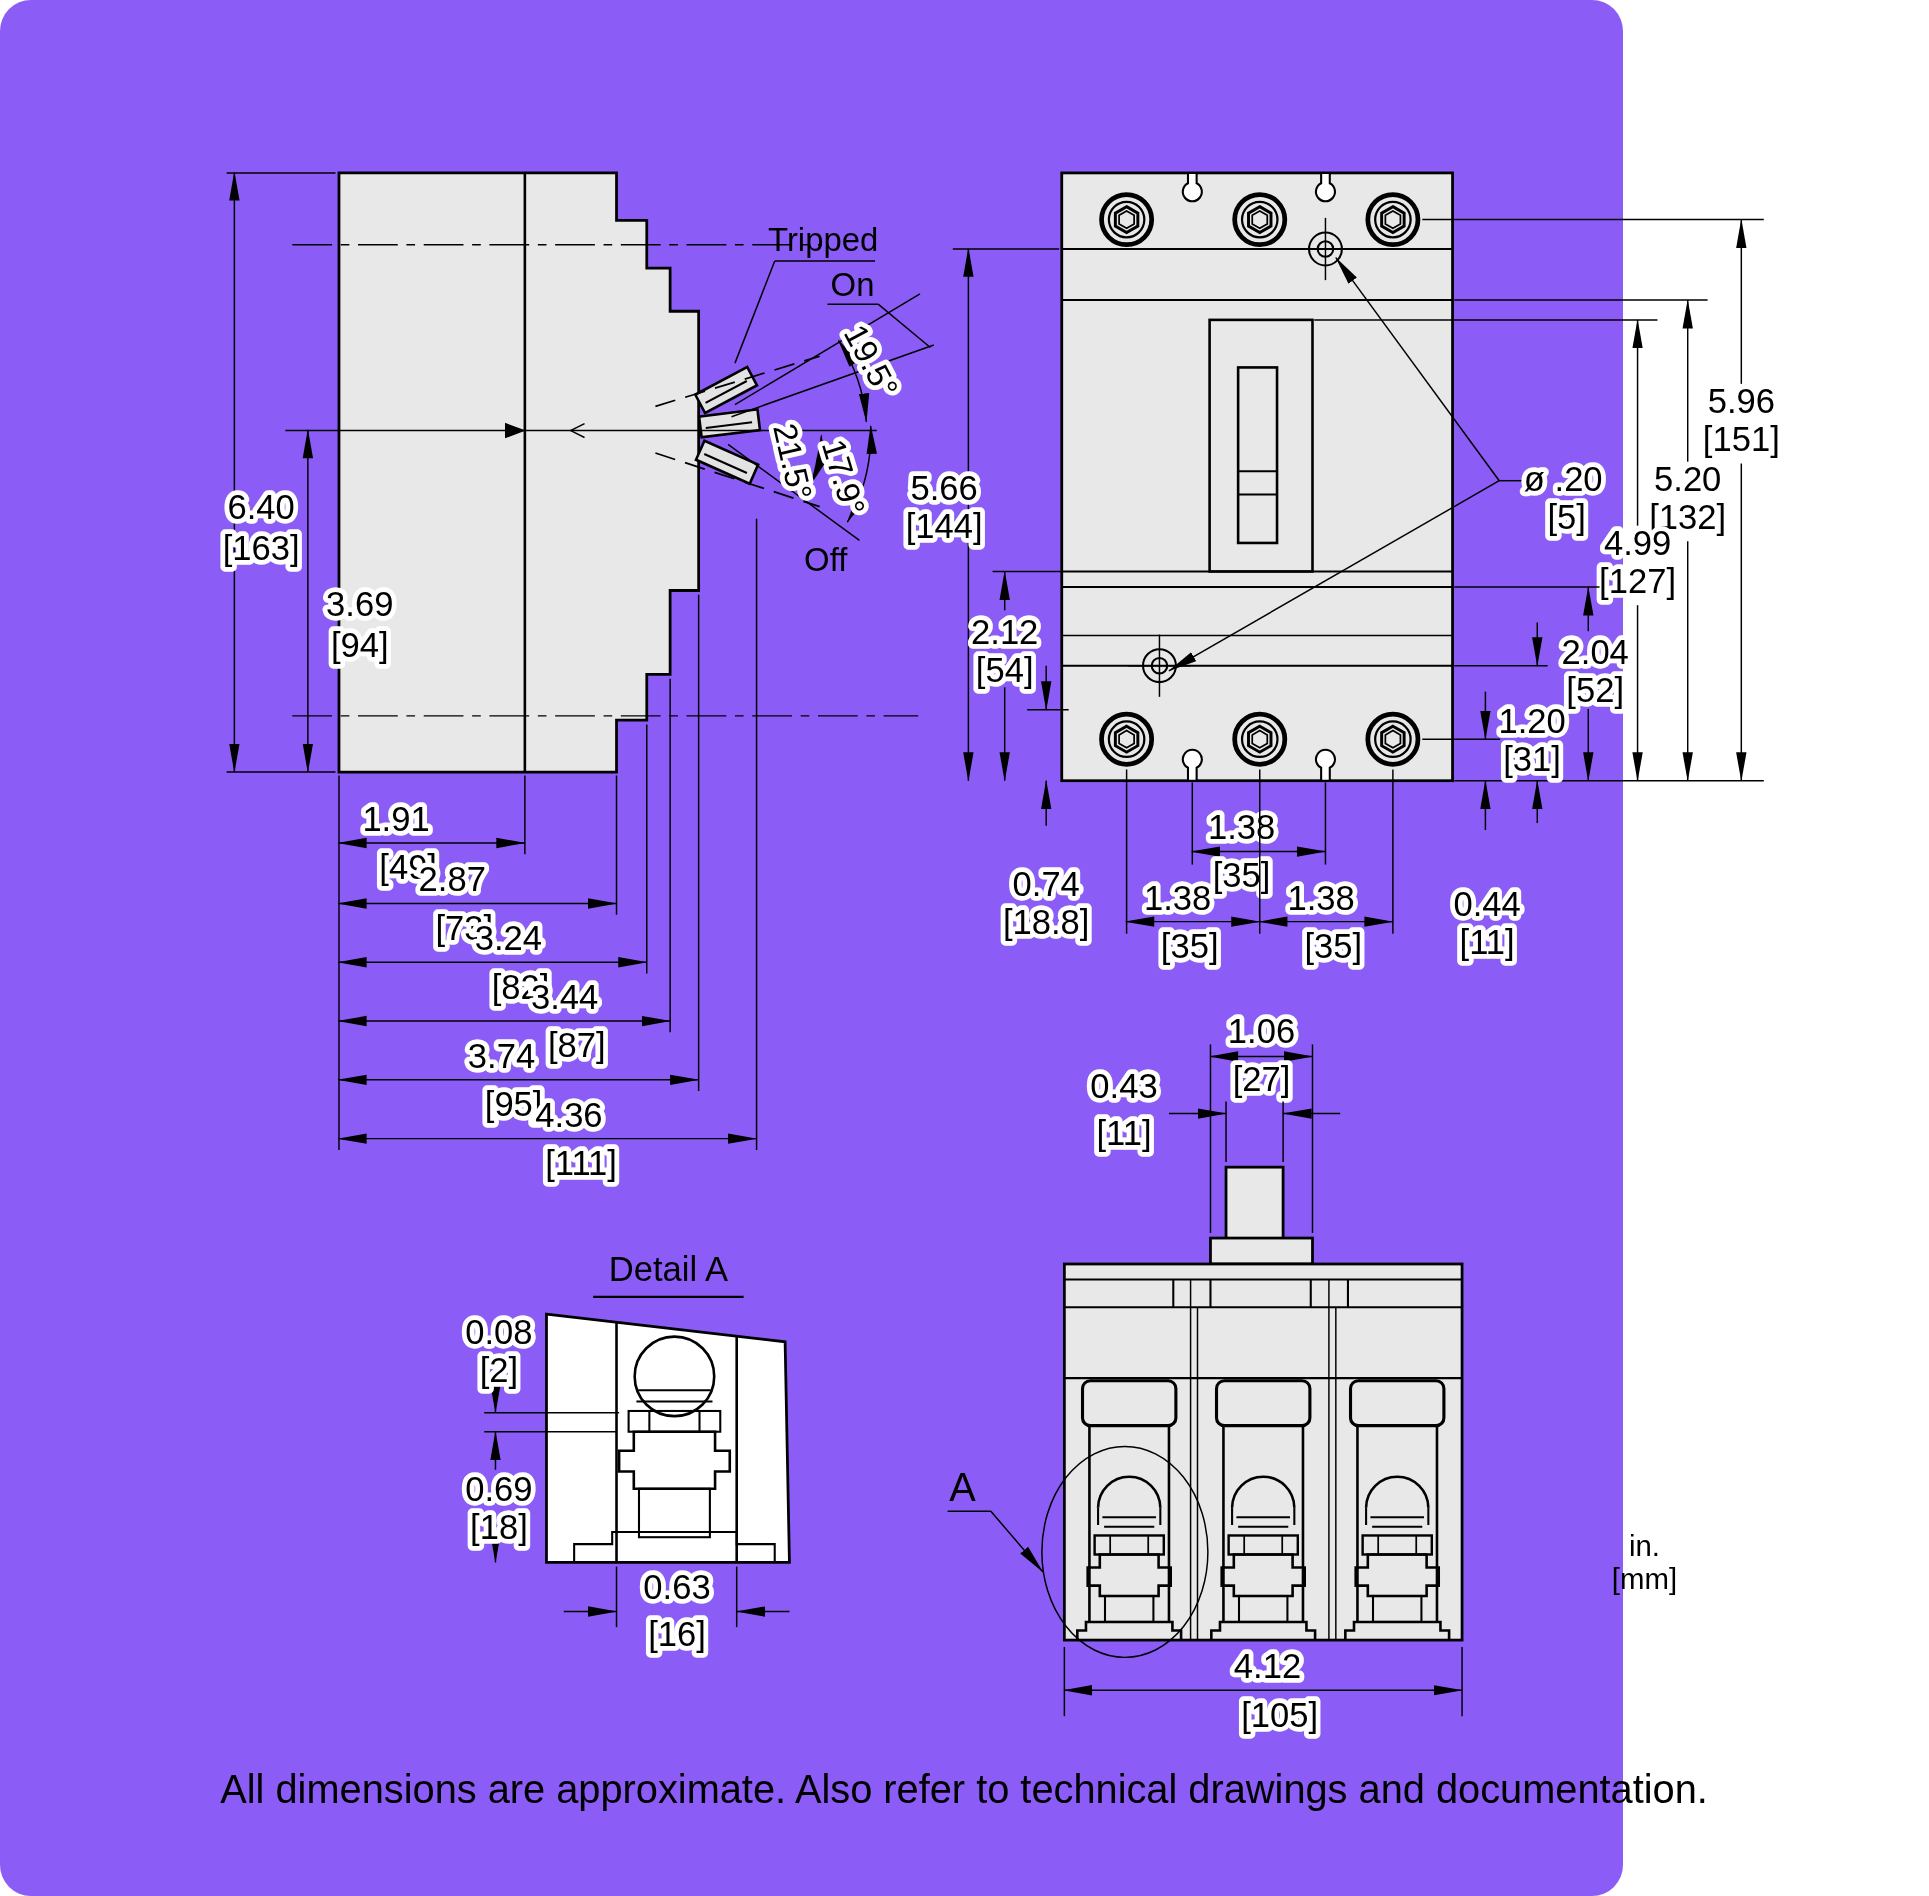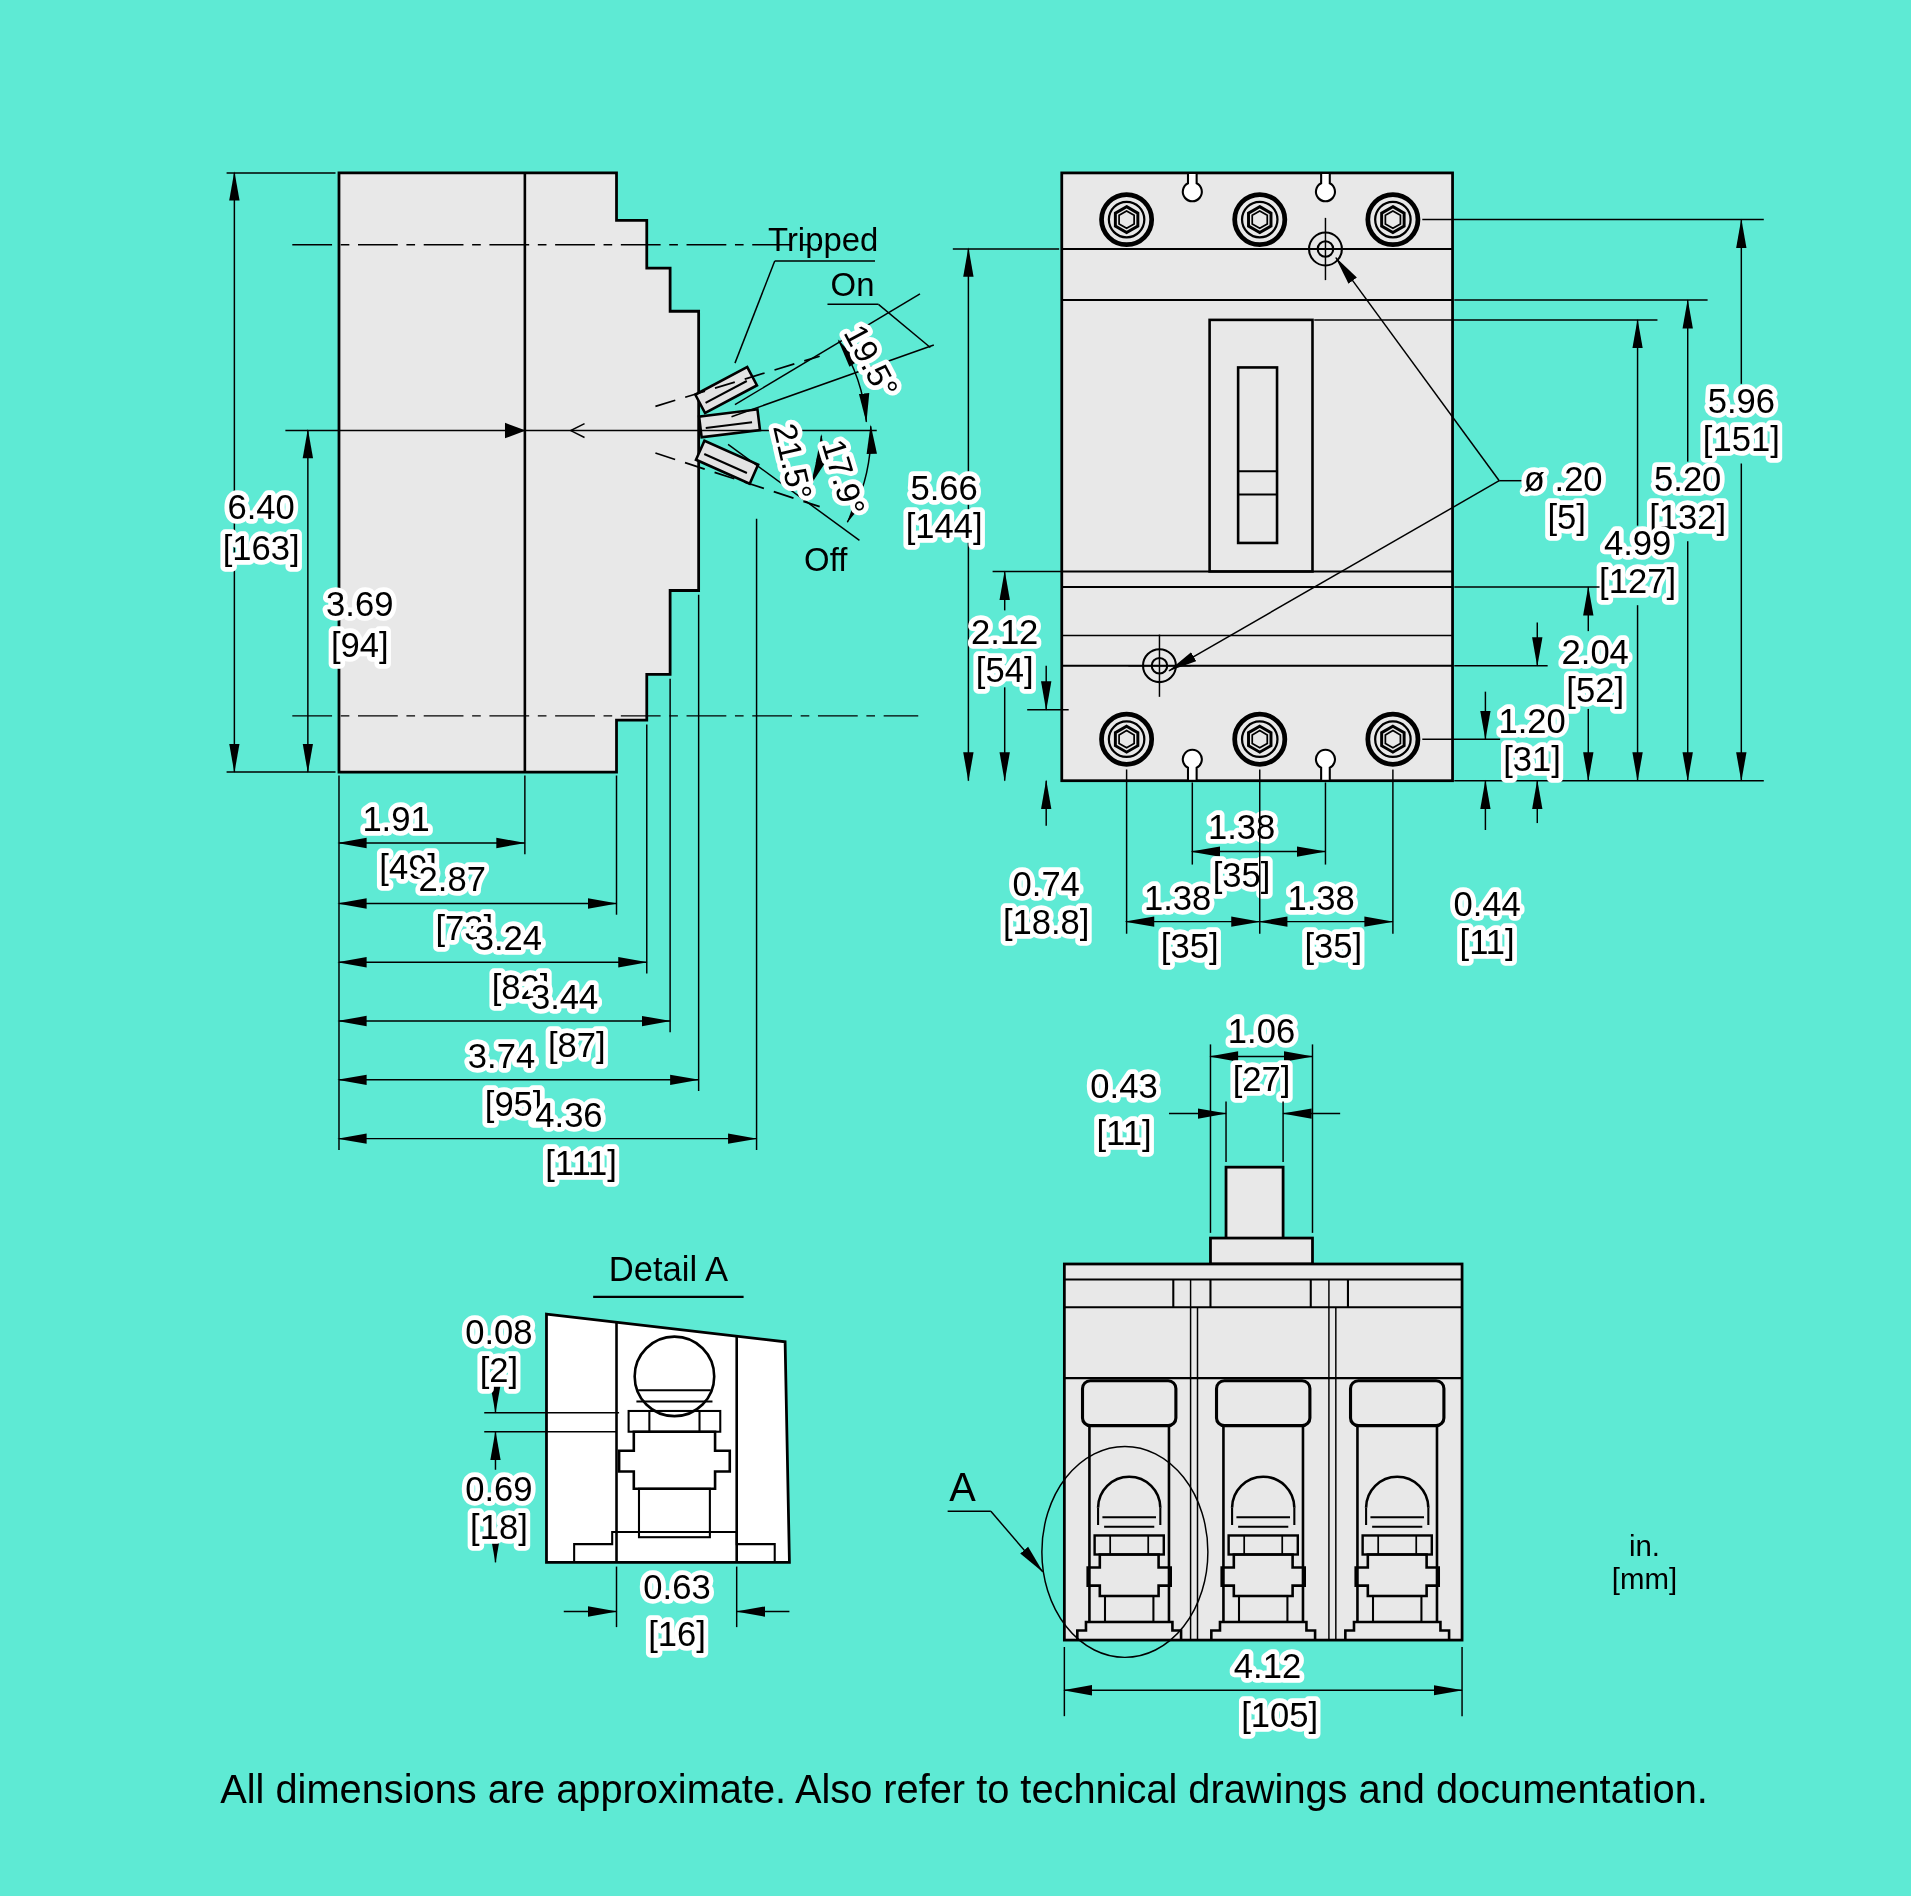--- a/index.html
+++ b/index.html
@@ -1,16 +1,16 @@
 <!DOCTYPE html>
 <html style="font-size:14px"><head>
 <meta charset="utf-8">
 <style>
   html,body{margin:0;padding:0;background:#ffffff;}
-  .stage{width:1911px;height:1896px;position:relative;background:#5eead4;}
+  .stage{width:1623px;height:1896px;position:relative;background:#8b5cf6;border-radius:31px;}
   svg{display:block;}
   text{font-family:"Liberation Sans","DejaVu Sans",sans-serif;fill:#000;}
   .t40{font-size:40px;}
   .t38{font-size:38px;}
   .t34{font-size:34px;}
   .t46{font-size:46px;}
   .mid{text-anchor:middle;}
   .halo{paint-order:stroke;stroke:#ffffff;stroke-width:11px;stroke-linejoin:round;}
   .ol{fill:#e8e8e8;stroke:#000;stroke-width:3.2;}
   .olw{fill:#ffffff;stroke:#000;stroke-width:3.2;}

